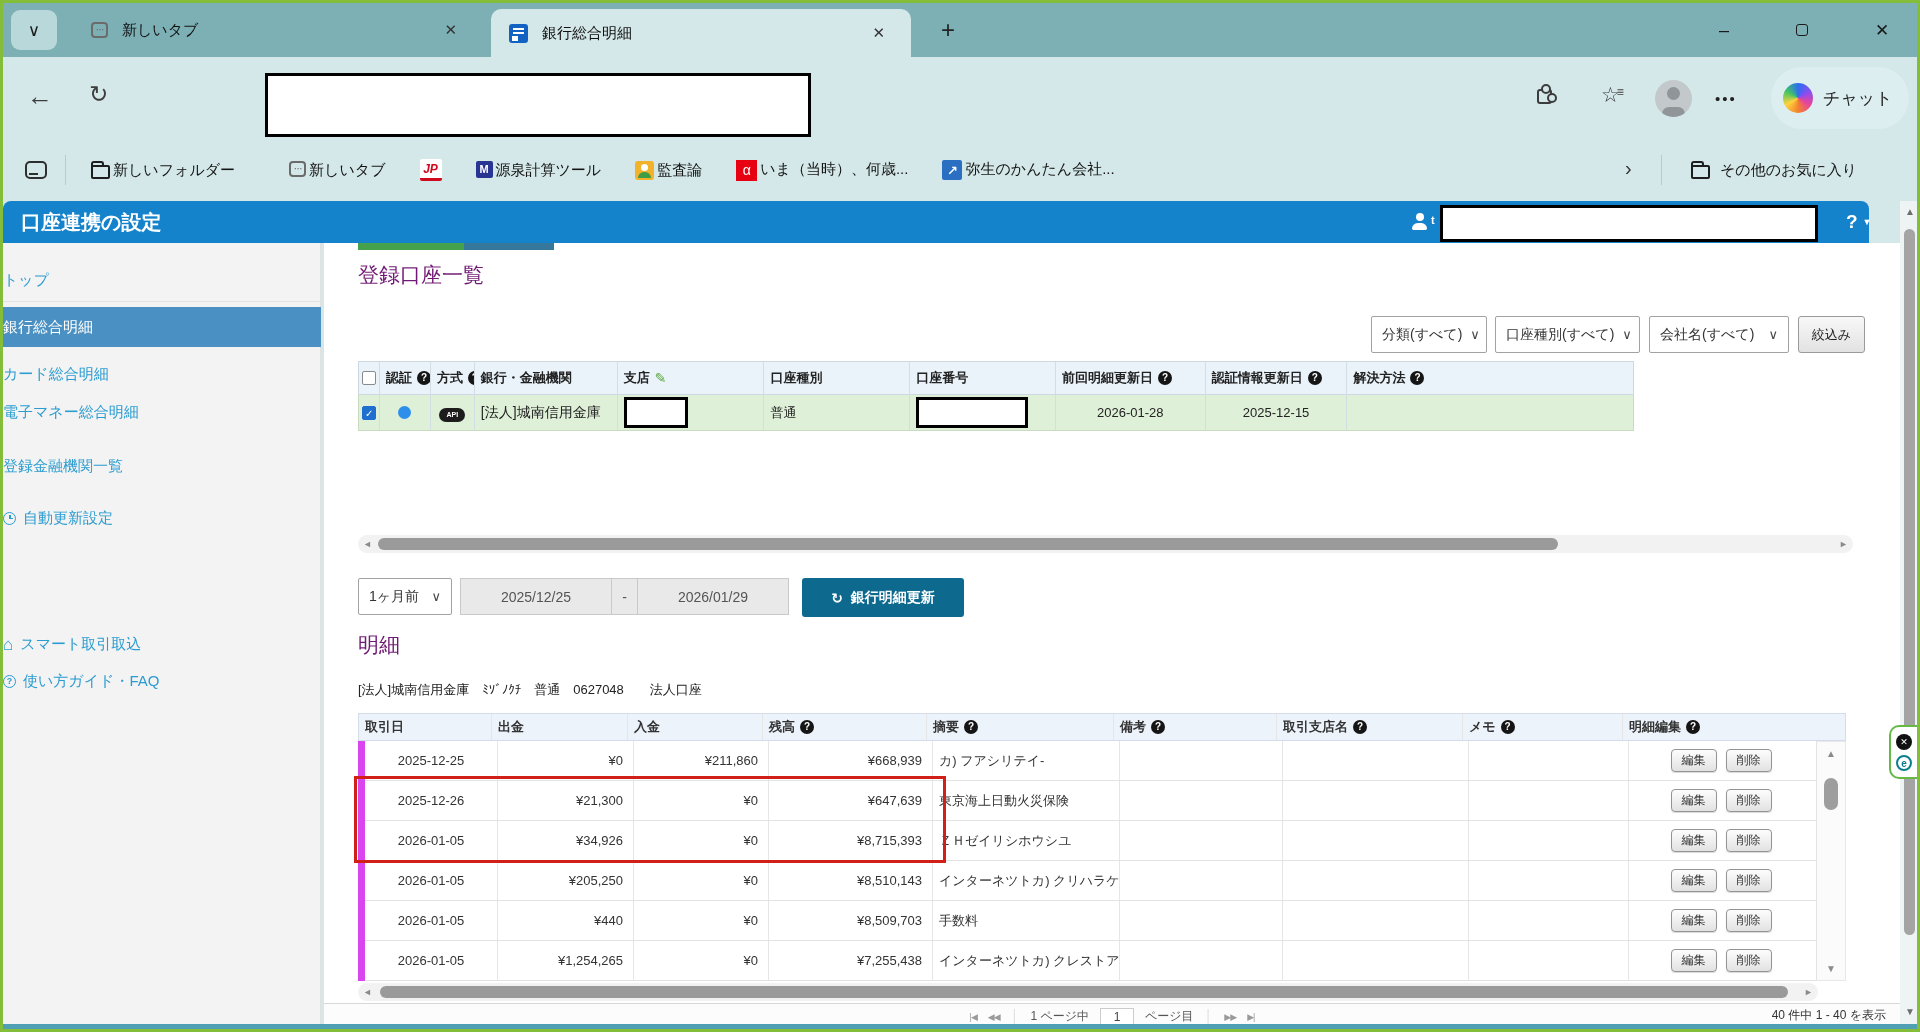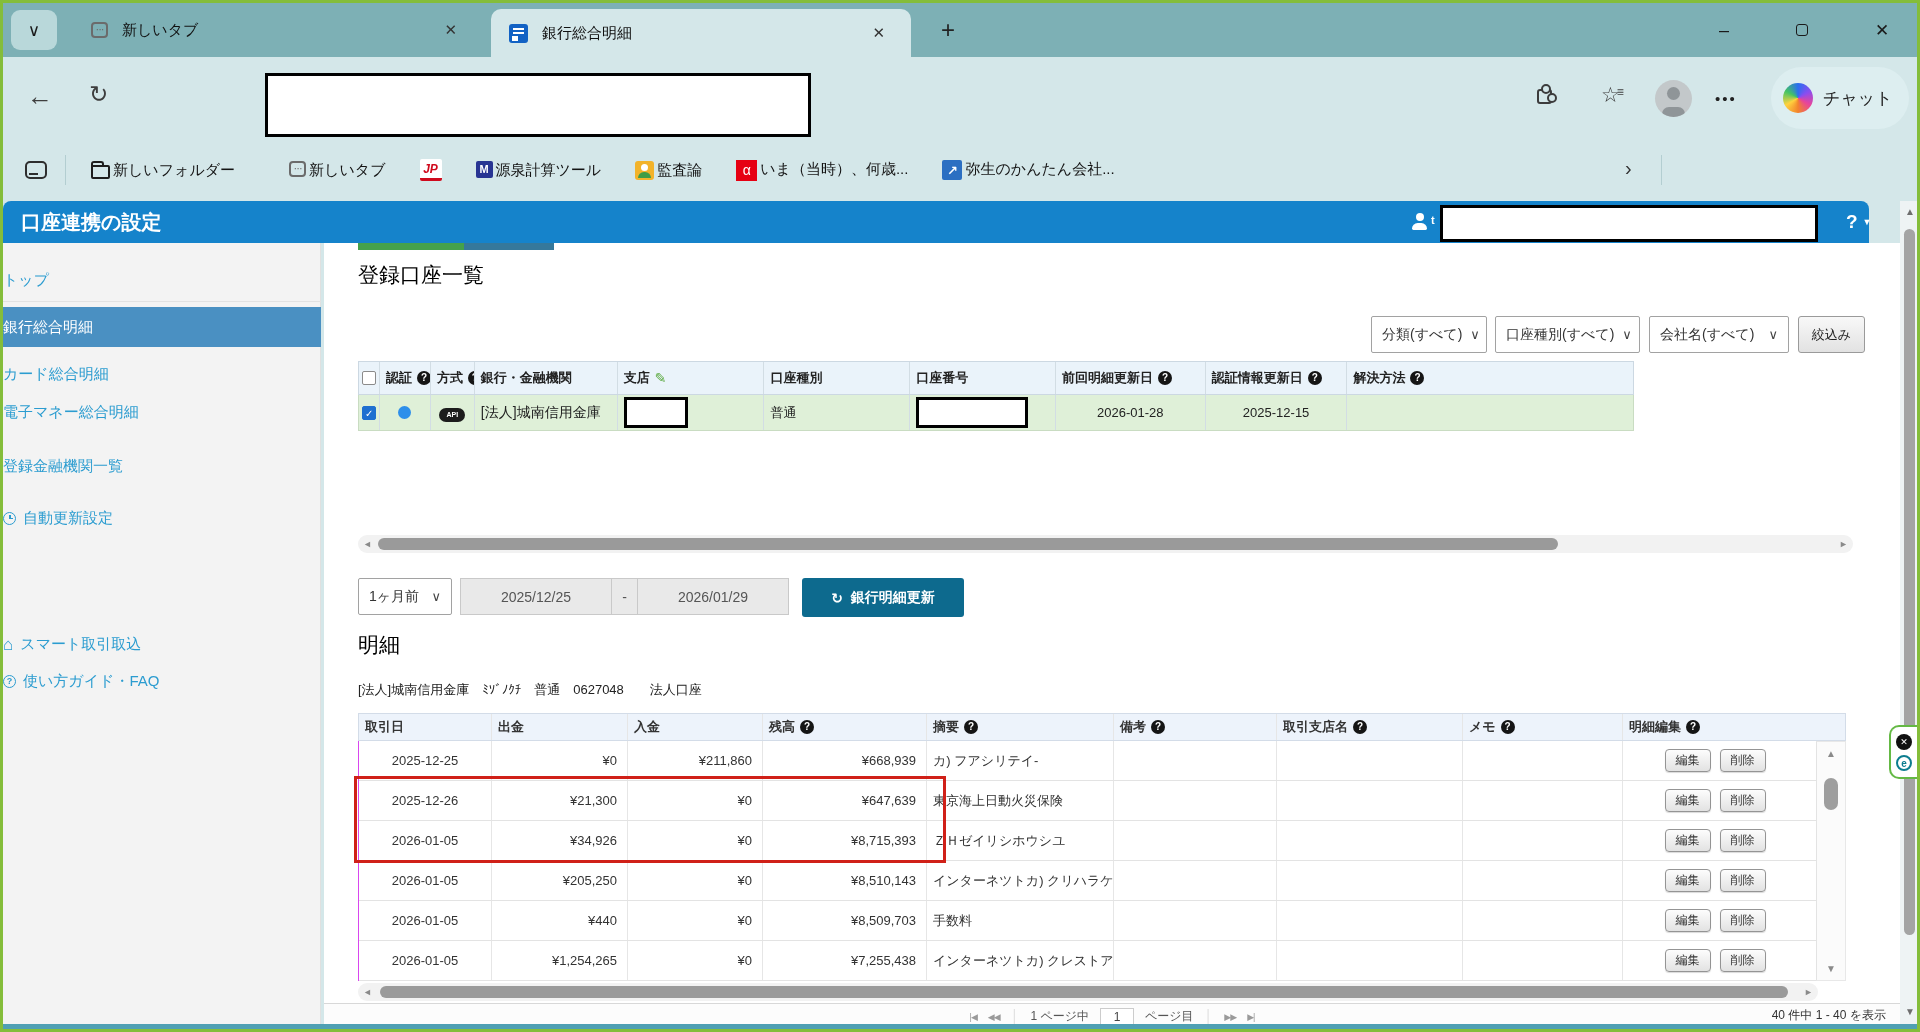--- a/index.html
+++ b/index.html
@@ -102,21 +102,21 @@
 .sb-div{position:absolute;left:0;top:58px;width:318px;height:1px;background:#e2e2e2}
 .ic-clock{display:inline-block;width:13px;height:13px;border:1.6px solid #2b9cd0;border-radius:50%;position:relative}
 .ic-clock::before{content:'';position:absolute;left:5px;top:2px;width:1.6px;height:4px;background:#2b9cd0}
 .ic-clock::after{content:'';position:absolute;left:5px;top:5px;width:4px;height:1.6px;background:#2b9cd0}
 .ic-home{color:#2b9cd0;font-size:17px;line-height:13px}
 .ic-qc{display:inline-flex;width:13px;height:13px;border:1.6px solid #2b9cd0;border-radius:50%;color:#2b9cd0;font-size:9px;align-items:center;justify-content:center;font-weight:bold}
 
 
 .main{position:absolute;left:321px;top:240px;width:1576px;height:789px;background:#fff}
 .minitab{position:absolute;top:0;height:7px}
-.sec-title{position:absolute;font-size:21px;color:#000000}
+.sec-title{position:absolute;font-size:21px;color:#701a75}
 .ui-select{position:absolute;height:37px;background:#fff;border:1px solid #a2a2a2;border-radius:2px;display:flex;align-items:center;justify-content:space-between;padding:0 10px;font-size:14px;color:#333;white-space:nowrap}
 .ui-select .chv{color:#444;font-size:13px;margin-left:8px}
 .apply-btn{position:absolute;left:1474px;top:73px;width:67px;height:37px;border:1px solid #9a9a9a;border-radius:3px;
   background:linear-gradient(#f8f8f8,#e2e2e2);font-size:13px;color:#222;font-family:inherit}
 
 .ac-head{position:absolute;left:34px;top:118px;width:1276px;height:34px;display:flex;background:#eaf3fa;border:1px solid #ccd8e2}
 .ac-row{position:absolute;left:34px;top:152px;width:1276px;height:36px;display:flex;background:var(--c-row,#dff0d8);border:1px solid #c9dcc2;border-top:none}
 .acc{display:flex;align-items:center;padding:0 6px;border-right:1px solid #d2dde4;font-size:13px;color:#222;overflow:hidden;white-space:nowrap}
 .ac-head .acc{font-weight:bold}
 .ac0{width:21px;padding:0 3px}.ac1{width:51px}.ac2{width:44px}.ac3{width:143px}.ac4{width:147px}
@@ -135,21 +135,21 @@
 .hthumb{position:absolute;top:3px;height:12px;background:#9a9a9a;border-radius:6px}
 .harrow{position:absolute;top:4px;font-size:9px;color:#8a8a8a}
 
 .date-field{position:absolute;height:37px;background:#e9e9e9;border:1px solid #c9c9c9;color:#555;font-size:14px;display:flex;align-items:center;justify-content:center}
 .update-btn{position:absolute;left:478px;top:335px;width:162px;height:39px;background:var(--c-btn,#0d6a8e);border:none;border-radius:3px;
   color:#fff;font-weight:bold;font-size:14px;display:flex;align-items:center;justify-content:center;gap:8px;font-family:inherit}
 .acct-info{position:absolute;left:34px;top:438px;font-size:13px;color:#222;white-space:pre}
 
 .tx-head{position:absolute;left:34px;top:470px;width:1488px;height:28px;display:flex;background:#edf3fb;border:1px solid #d3dce8}
 .tx-head .txc{font-weight:bold}
-.tx-body{position:absolute;left:34px;top:498px;width:1458px;border-left:1px solid #d946ef}
+.tx-body{position:absolute;left:34px;top:498px;width:1458px;border-left:7px solid #d946ef}
 .tx-row{display:flex;height:40px;background:#fff;border-bottom:1px solid #e3e3e3}
 .txc{display:flex;align-items:center;padding:0 6px;border-right:1px solid #e6e6e6;font-size:13px;color:#333;overflow:hidden;white-space:nowrap}
 .tc0{width:133px}.tc1{width:136px}.tc2{width:135px}.tc3{width:164px}.tc4{width:187px}
 .tc5{width:163px}.tc6{width:186px}.tc7{width:160px}.tc8{width:184px}
 .num{justify-content:flex-end;padding-right:10px}
 .editc{justify-content:center;gap:9px}
 .mini-btn{font-size:12px;padding:2px 10px;border:1px solid #949494;border-radius:4px;background:linear-gradient(#fdfdfd,#e2e2e2);
   color:#333;box-shadow:0 1px 1px rgba(0,0,0,.15);font-family:inherit}
 .tx-vscroll{position:absolute;left:1492px;top:498px;width:30px;height:240px;background:#fbfbfb;border:1px solid #e8e8e8;border-left:1px solid #e3e3e3}
 .tv-ar{position:absolute;left:0;width:28px;text-align:center;color:#8a8a8a;font-size:10px}
@@ -238,20 +238,24 @@
           <span class="alpha-logo">α</span>
           <span class="bm-lb">いま（当時）、何歳...</span>
         </div>
         <div class="bm-item">
           <span class="yayoi-logo">↗</span>
           <span class="bm-lb">弥生のかんたん会社...</span>
         </div>
       </div>
     <span class="bm-chev">›</span>
     <span class="bm-div" style="left:1658px"></span>
+    <div class="bm-right">
+      <span class="ic-folder"></span>
+      <span class="bm-lb">その他のお気に入り</span>
+    </div>
   </div>
 
   <div class="appheader">
     <div class="app-title">口座連携の設定</div>
     <span class="person"></span>
     <span class="user-frag">t</span>
     <div class="redact" style="left:1437px;top:4px;width:378px;height:37px"></div>
     <div class="help">
         <span>?</span>
         <i>▼</i>

